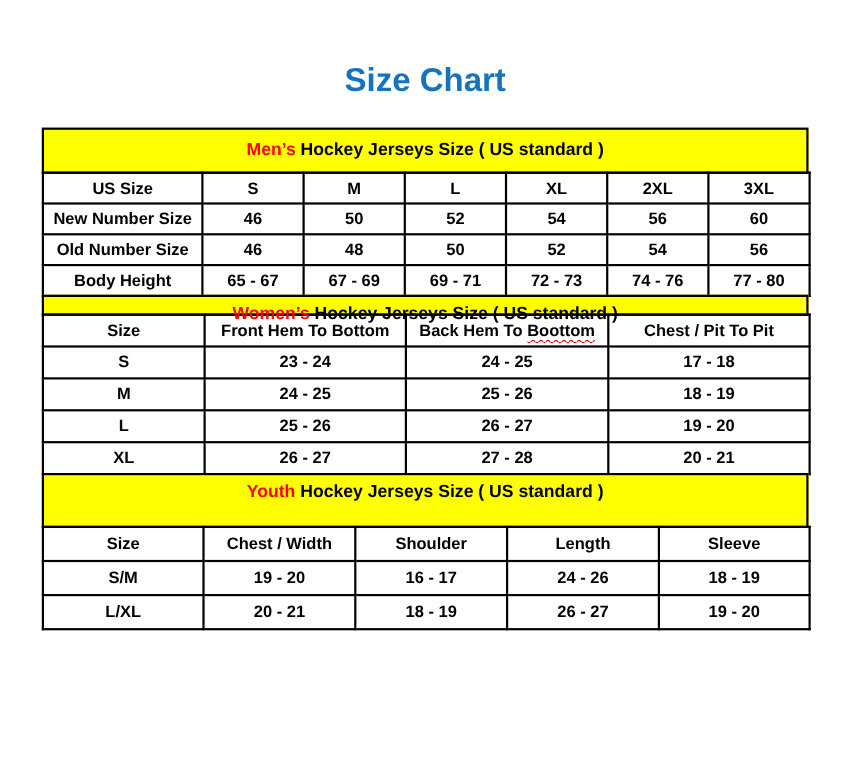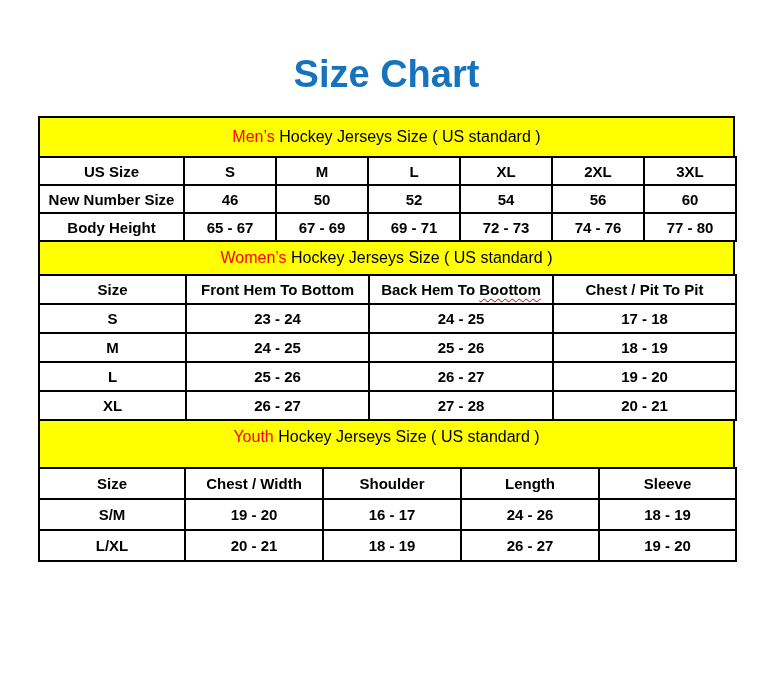--- a/index.html
+++ b/index.html
@@ -14,35 +14,35 @@
   }
   .wrap {
     position: absolute;
     left: 38px;
     top: 0;
     width: 697px;
   }
   .page-title {
     margin: 56px 0 0 0;
     text-align: center;
-    font-size: 38px;
+    font-size: 30px;
     line-height: 36px;
     font-weight: bold;
     color: #1673BD;
   }
   .band {
     box-sizing: border-box;
     border: 2px solid #000000;
     background: #FFFF00;
     text-align: center;
-    font-weight: normal;
+    font-weight: bold;
     font-size: 16px;
   }
   .band-men   { margin-top: 24px; height: 42px; line-height: 38px; }
-  .band-women { margin-top: -2px; height: 36px; line-height: 32px; }
+  .band-women { margin-top: -2px; height: 19px; line-height: 32px; }
   .band-youth { margin-top: -2px; height: 50px; line-height: 31px; }
   .hl { color: #FF0000; }
   table {
     border-collapse: collapse;
     table-layout: fixed;
     width: 697px;
     margin-top: -2px;
   }
   th, td {
     box-sizing: border-box;
@@ -99,20 +99,29 @@
         <th>3XL</th>
       </tr>
       <tr>
         <td>New Number Size</td>
         <td>46</td>
         <td>50</td>
         <td>52</td>
         <td>54</td>
         <td>56</td>
         <td>60</td>
+      </tr>
+      <tr>
+        <td>Old Number Size</td>
+        <td>46</td>
+        <td>48</td>
+        <td>50</td>
+        <td>52</td>
+        <td>54</td>
+        <td>56</td>
       </tr>
       <tr>
         <td>Body Height</td>
         <td>65 - 67</td>
         <td>67 - 69</td>
         <td>69 - 71</td>
         <td>72 - 73</td>
         <td>74 - 76</td>
         <td>77 - 80</td>
       </tr>

